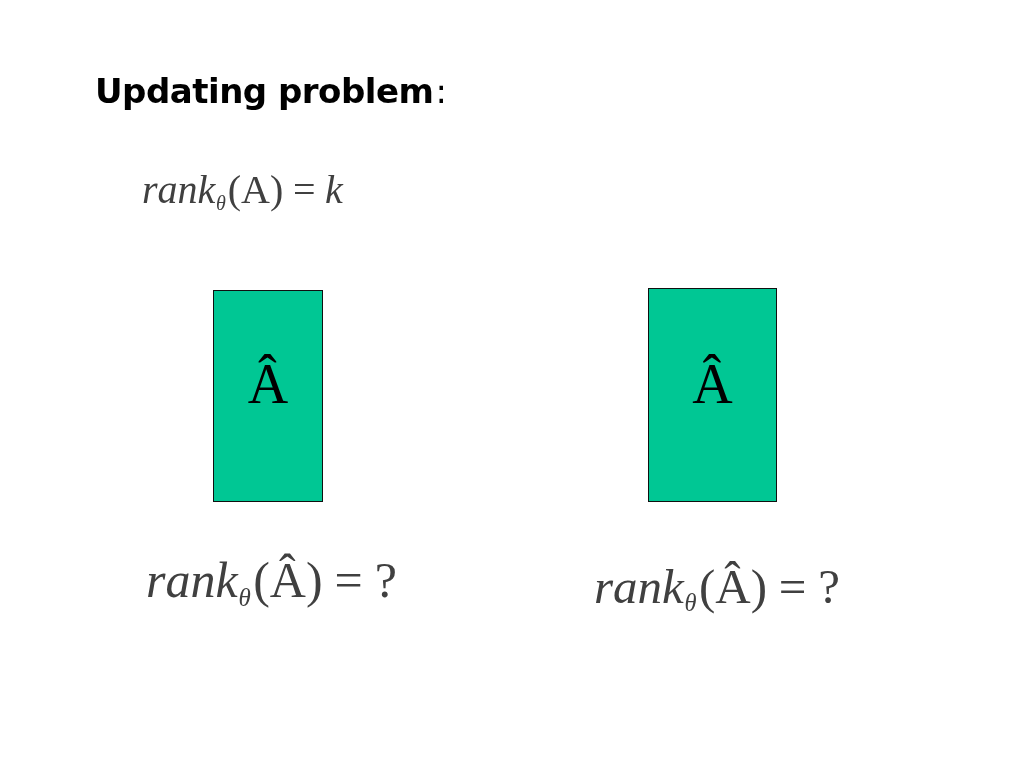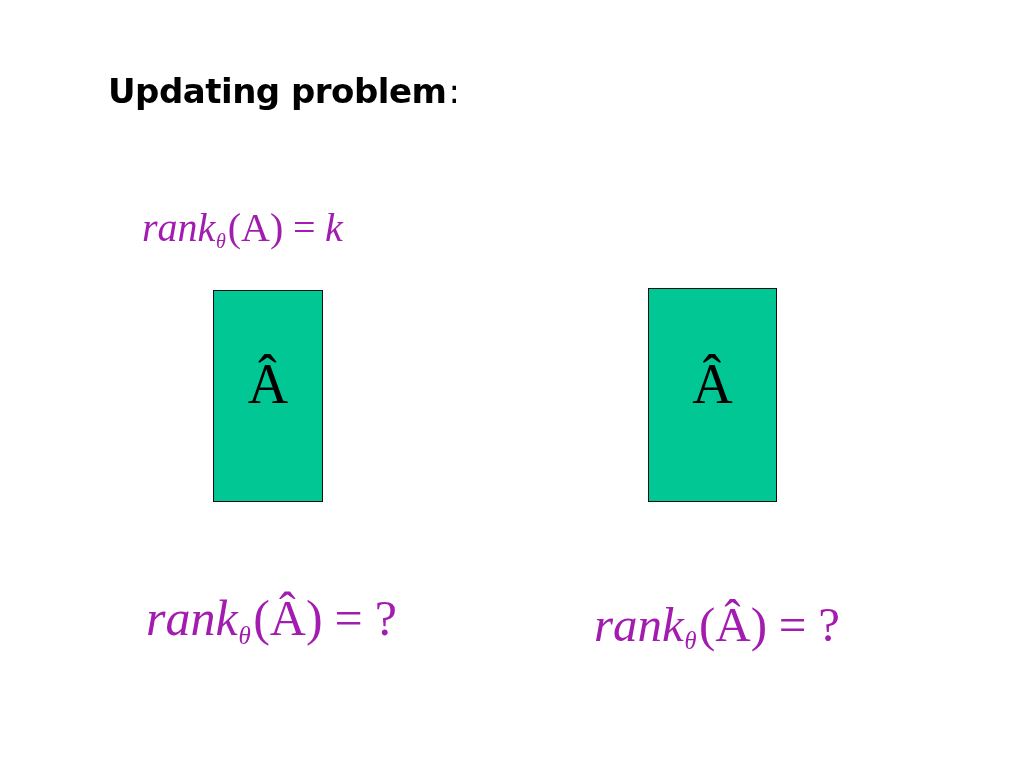--- a/index.html
+++ b/index.html
@@ -25,34 +25,32 @@
     position: absolute;
     left: 95px;
     top: 74px;
     font-family: "DejaVu Sans", sans-serif;
     font-weight: bold;
     font-size: 34px;
     line-height: 1;
     color: #000000;
     letter-spacing: -0.5px;
     white-space: nowrap;
-    margin-left: 13px;
   }
   .slide-title .colon {
     font-weight: normal;
     margin-left: 2px;
   }
   
   .eq {
     position: absolute;
-    color: #a21caf;
+    color: #404040;
     font-family: "Liberation Serif", serif;
     line-height: 1.2;
     white-space: nowrap;
-    margin-top: 38px;
   }
   .eq .fn  { font-style: italic; }
   .eq .sub {
     font-style: italic;
     font-size: 0.5em;
     position: relative;
     top: 0.34em;
     margin-left: 0.03em;
     margin-right: 0.10em;
   }

